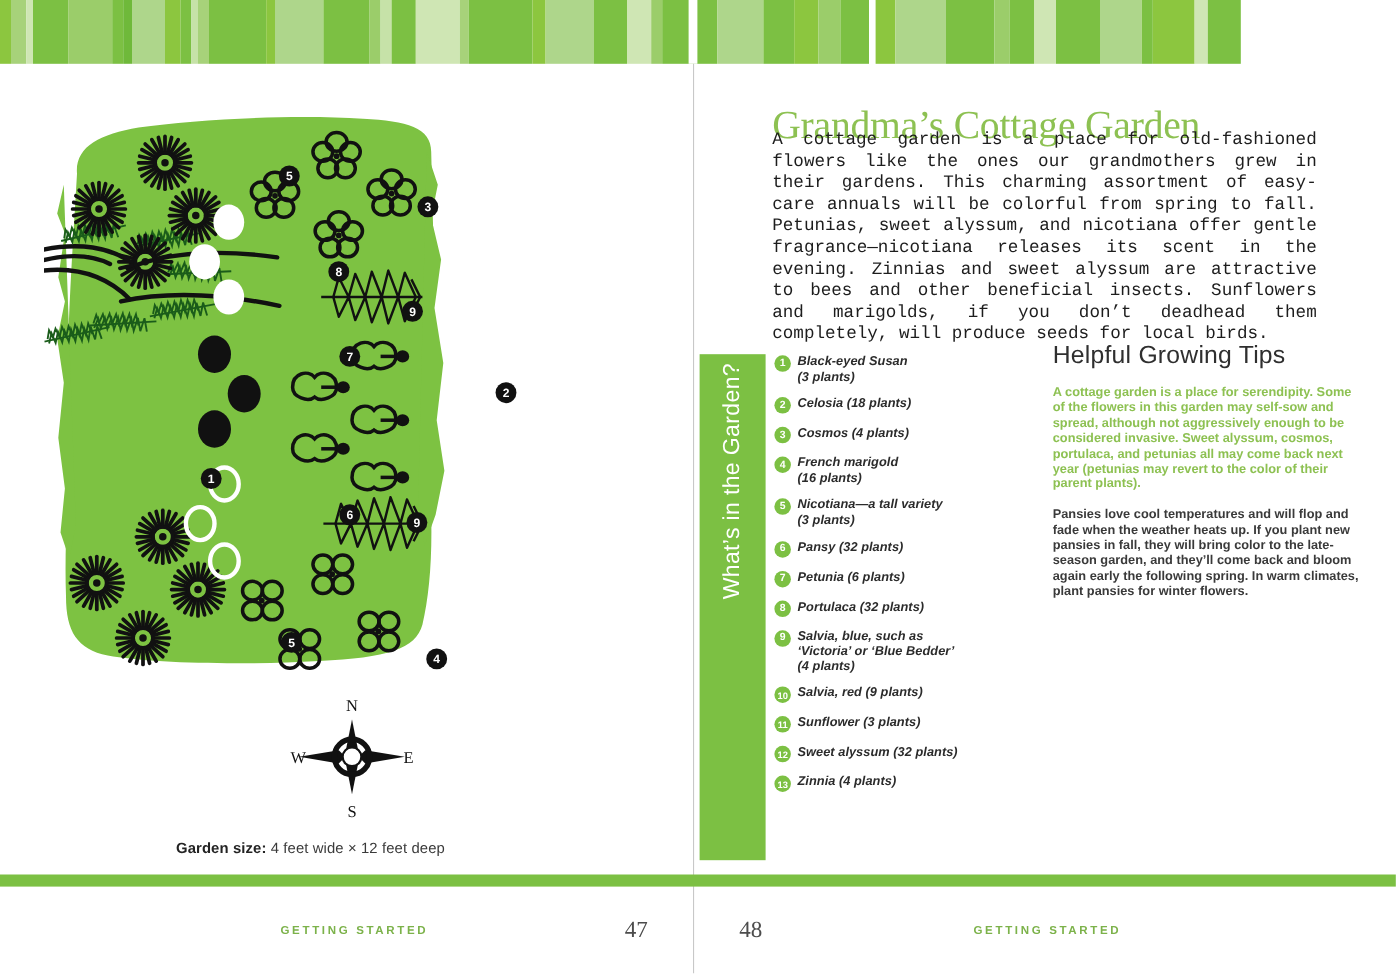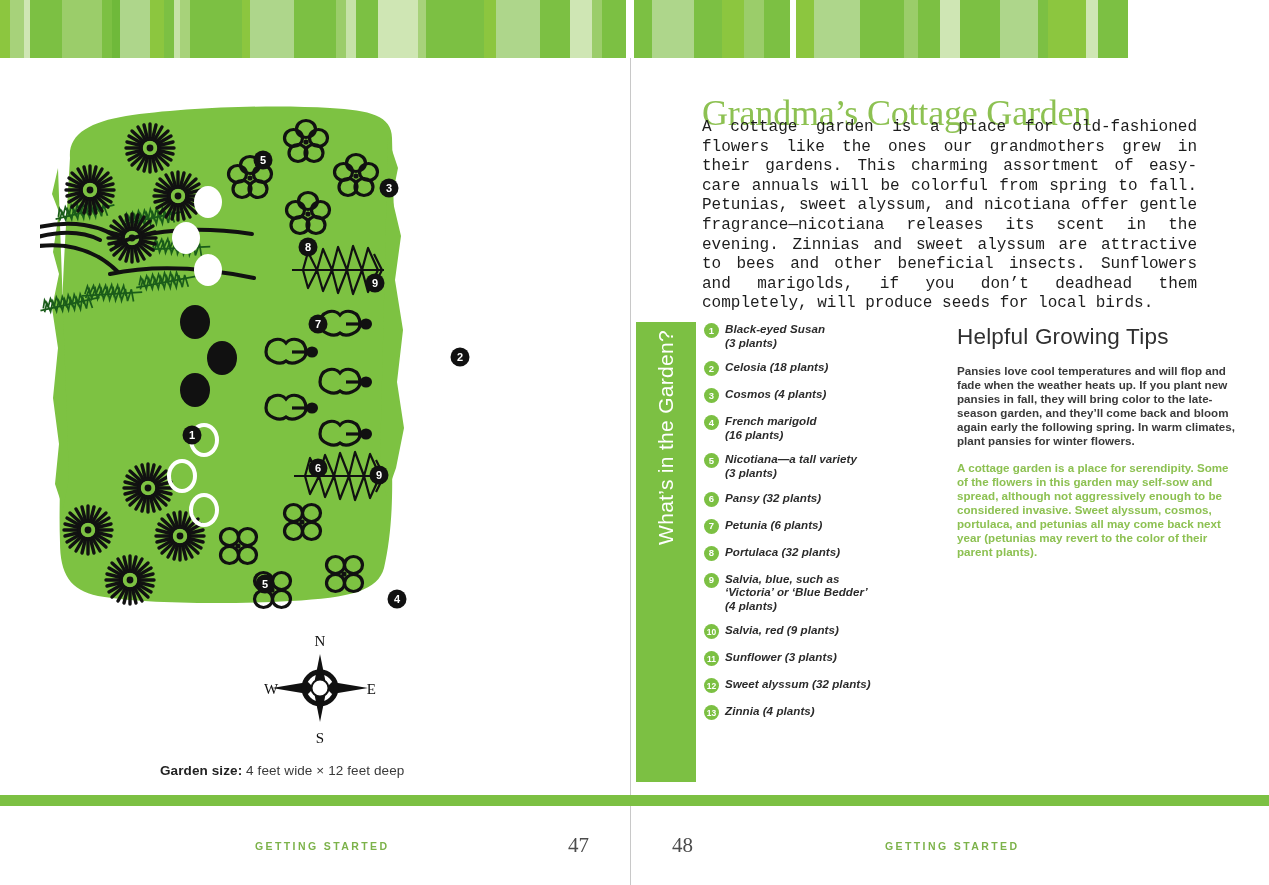--- a/index.html
+++ b/index.html
@@ -91,21 +91,21 @@
     margin-right:6px;margin-top:1px;line-height:1;
   }
   .badge.two-digit{font-size:8.5px;}
   .legend-text{
     font-size:11.6px;font-weight:bold;color:#2b2b2b;line-height:13.6px;
     letter-spacing:.05px;
     font-style:italic;
   }
 
   
-  #tips{position:absolute;left:327px;top:252px;width:280px;margin-top:14px;}
+  #tips{position:absolute;left:327px;top:252px;width:280px;}
   #tips-title{
     font-size:22.5px;color:#2f2f2f;font-weight:normal;letter-spacing:.2px;
     margin:0 0 14px 0;
   }
   .tip{
     font-size:11.6px;font-weight:bold;line-height:13.9px;
     letter-spacing:.02px;margin:0 0 14px 0;
   }
   .tip.green{color:#8dc152;}
   .tip.dark{color:#3a3a3a;}
@@ -486,22 +486,22 @@
         </div>
         <div class="legend-item">
           <span class="badge two-digit">13</span>
           <span class="legend-text">Zinnia (4 plants)</span>
         </div>
       </div>
 
     <div id="tips">
       <h2 id="tips-title">Helpful Growing Tips</h2>
       <div id="tips-body">
+          <p class="tip green">A cottage garden is a place for serendipity. Some of the flowers in this garden may self-sow and spread, although not aggressively enough to be considered invasive. Sweet alyssum, cosmos, portulaca, and petunias all may come back next year (petunias may revert to the color of their parent plants).</p>
           <p class="tip dark">Pansies love cool temperatures and will flop and fade when the weather heats up. If you plant new pansies in fall, they will bring color to the late-season garden, and they’ll come back and bloom again early the following spring. In warm climates, plant pansies for winter flowers.</p>
-          <p class="tip green">A cottage garden is a place for serendipity. Some of the flowers in this garden may self-sow and spread, although not aggressively enough to be considered invasive. Sweet alyssum, cosmos, portulaca, and petunias all may come back next year (petunias may revert to the color of their parent plants).</p>
         </div>
     </div>
 
     <div id="right-footer">
       <div class="folio">48</div>
       <div class="footer-label">GETTING STARTED</div>
     </div>
   </div>
 
   <div id="bottom-rule"></div>

